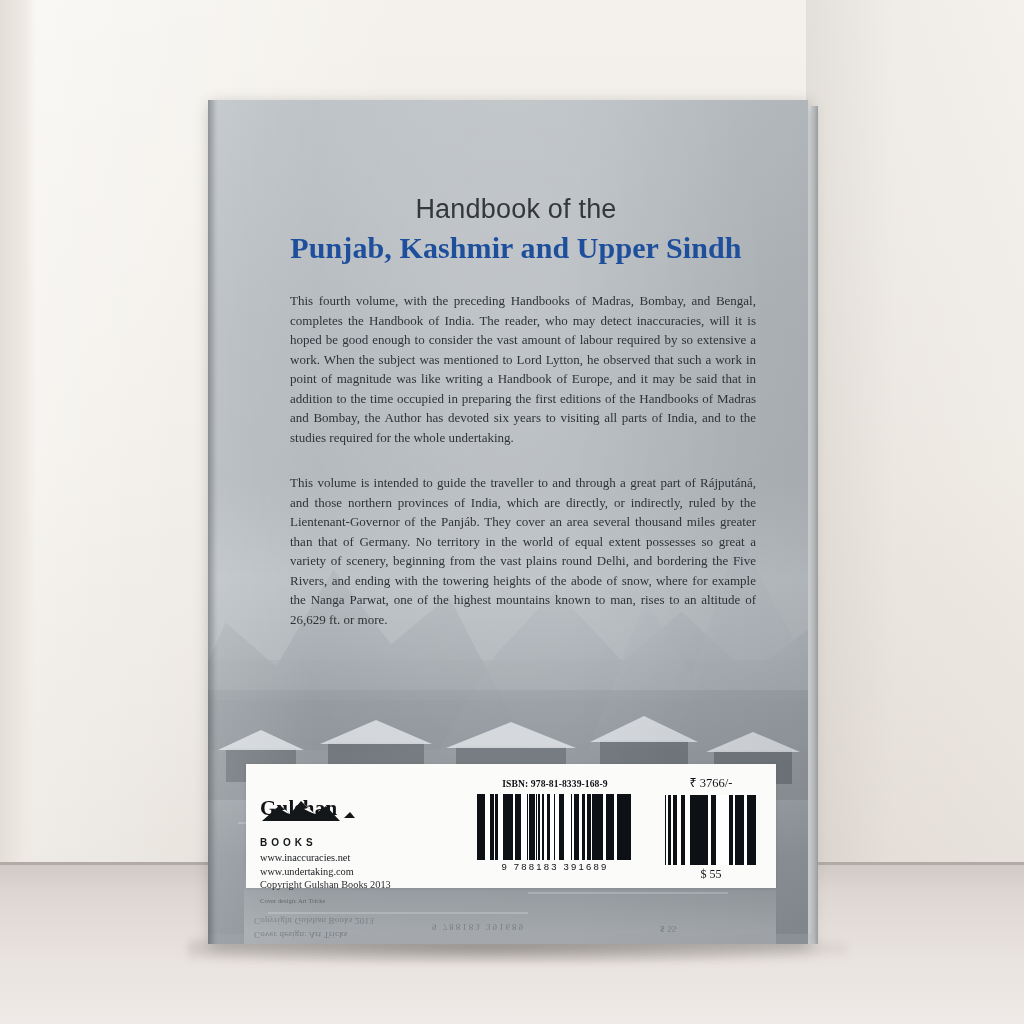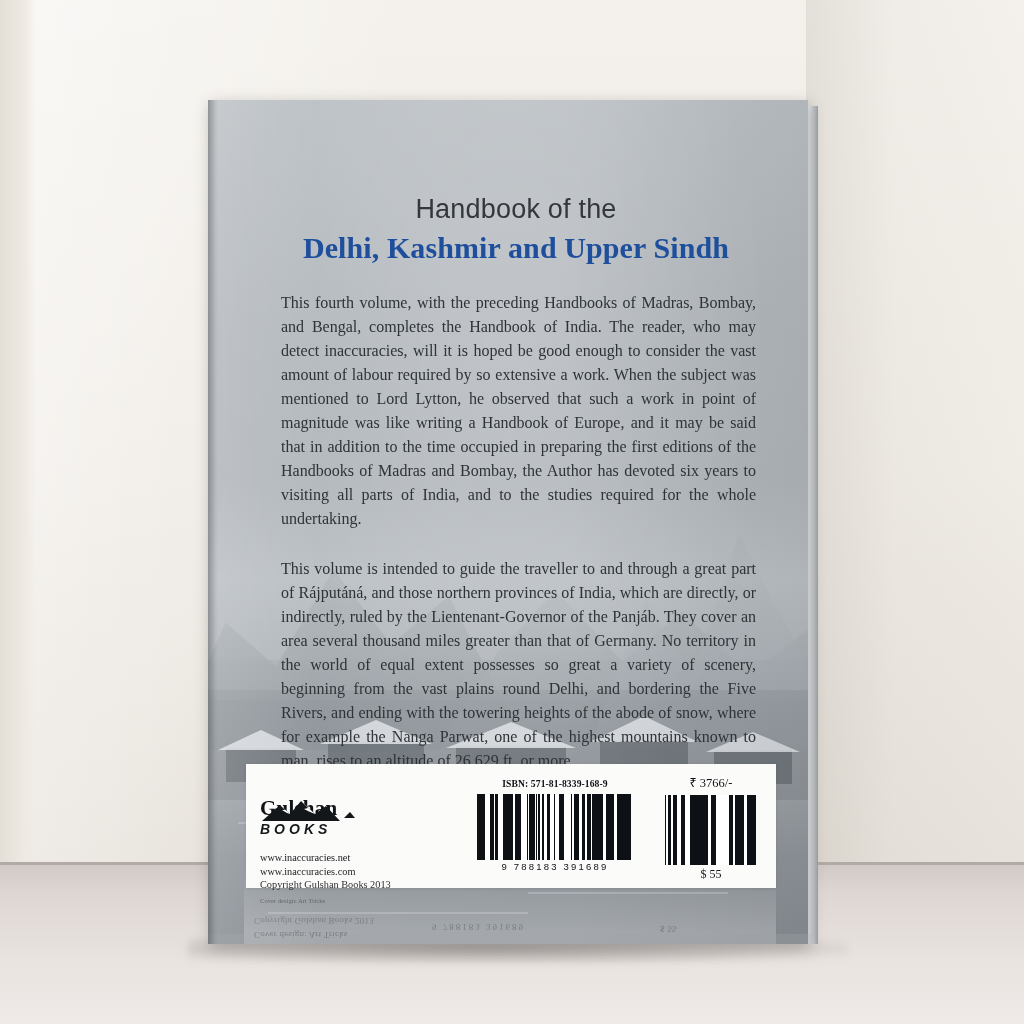--- a/index.html
+++ b/index.html
@@ -244,26 +244,26 @@
     font-size: 30px;
     font-weight: bold;
     color: #1d4f9c;
     text-align: center;
     letter-spacing: 0.1px;
     margin: 0 0 26px 0;
     white-space: nowrap;
   }
   .para {
     font-family: "Liberation Serif", serif;
-    font-size: 16px;
+    font-size: 13px;
     line-height: 1.50;
     color: #2e3337;
     text-align: justify;
     text-align-last: left;
-    margin: 0 0 26px 5px;
+    margin: 0 0 26px 14px;
   }
   .para:last-child { margin-bottom: 0; }
 
   
   .bottom-strip {
     position: absolute;
     left: 38px;
     top: 664px;
     width: 530px;
     height: 124px;
@@ -292,26 +292,25 @@
     font-family: "Liberation Serif", serif;
     font-weight: bold;
     font-size: 21px;
     color: #111316;
     letter-spacing: 0.2px;
     line-height: 1;
     margin-top: 1px;
   }
   .brand-sub {
     font-family: "Liberation Sans", sans-serif;
-    font-size: 14px;
+    font-size: 10px;
     letter-spacing: 4px;
     color: #15181b;
-    margin-top: 2px;
+    margin-top: 18px;
     font-weight: bold;
-    font-style: italic;
   }
   .pub-lines {
     margin-top: 7px;
     font-family: "Liberation Serif", serif;
     font-size: 10.3px;
     color: #14171a;
     line-height: 1.32;
     white-space: nowrap;
   }
   .credit {
@@ -426,48 +425,48 @@
         <div class="water-streak" style="left:260px; top:40px; width:220px;"></div>
         <div class="water-streak" style="left:90px; top:66px; width:150px;"></div>
         <div class="water-streak" style="left:320px; top:92px; width:200px;"></div>
         <div class="water-streak" style="left:60px; top:112px; width:260px;"></div>
       </div>
 
       <div class="cover-vignette"></div>
 
       <div class="blurb">
         <div class="title-line1">Handbook of the</div>
-        <div class="title-line2">Delhi, Kashmir and Upper Sindh</div>
+        <div class="title-line2">Punjab, Kashmir and Upper Sindh</div>
         <p class="para">This fourth volume, with the preceding Handbooks of Madras, Bombay, and Bengal, completes the Handbook of India. The reader, who may detect inaccuracies, will it is hoped be good enough to consider the vast amount of labour required by so extensive a work. When the subject was mentioned to Lord Lytton, he observed that such a work in point of magnitude was like writing a Handbook of Europe, and it may be said that in addition to the time occupied in preparing the first editions of the Handbooks of Madras and Bombay, the Author has devoted six years to visiting all parts of India, and to the studies required for the whole undertaking.</p>
         <p class="para">This volume is intended to guide the traveller to and through a great part of Rájputáná, and those northern provinces of India, which are directly, or indirectly, ruled by the Lientenant-Governor of the Panjáb. They cover an area several thousand miles greater than that of Germany. No territory in the world of equal extent possesses so great a variety of scenery, beginning from the vast plains round Delhi, and bordering the Five Rivers, and ending with the towering heights of the abode of snow, where for example the Nanga Parwat, one of the highest mountains known to man, rises to an altitude of 26,629 ft. or more.</p>
       </div>
 
       <div class="bottom-strip">
 
         <div class="publisher">
           <div class="logo-wrap">
             <svg class="logo-mtn" viewBox="0 0 96 24">
               <path d="M2 23 L20 7 L30 16 L41 3 L55 16 L66 8 L80 23 Z" fill="#14171a"></path>
               <path d="M41 3 L48 10 L44 11 L50 14 L55 16 Z" fill="#ffffff"></path>
               <path d="M20 7 L25 12 L22 12 L27 15 L30 16 Z" fill="#ffffff"></path>
               <path d="M84 20 L90 14 L95 20 Z" fill="#14171a"></path>
             </svg>
             <div class="brand" style="margin-top:24px;">Gulshan</div>
             <div class="brand-sub">BOOKS</div>
           </div>
           <div class="pub-lines">
             <div>www.inaccuracies.net</div>
-            <div>www.inaccuracies.com</div>
+            <div>www.undertaking.com</div>
             <div>Copyright Gulshan Books 2013</div>
           </div>
           <div class="credit">Cover design: Art Tricks</div>
         </div>
 
         <div class="isbn-block">
-          <div class="isbn-text">ISBN: 571-81-8339-168-9</div>
+          <div class="isbn-text">ISBN: 978-81-8339-168-9</div>
           <div class="barcode" id="barcode-main">
               <span style="width: 2px; background: rgb(13, 16, 20);"></span>
               <span style="width: 3px; background: rgb(13, 16, 20);"></span>
               <span style="width: 3px; background: rgb(13, 16, 20);"></span>
               <span style="width: 3px; background: rgb(255, 255, 255);"></span>
               <span style="width: 2px; background: rgb(255, 255, 255);"></span>
               <span style="width: 1px; background: rgb(13, 16, 20);"></span>
               <span style="width: 3px; background: rgb(13, 16, 20);"></span>
               <span style="width: 1px; background: rgb(255, 255, 255);"></span>
               <span style="width: 3px; background: rgb(13, 16, 20);"></span>

